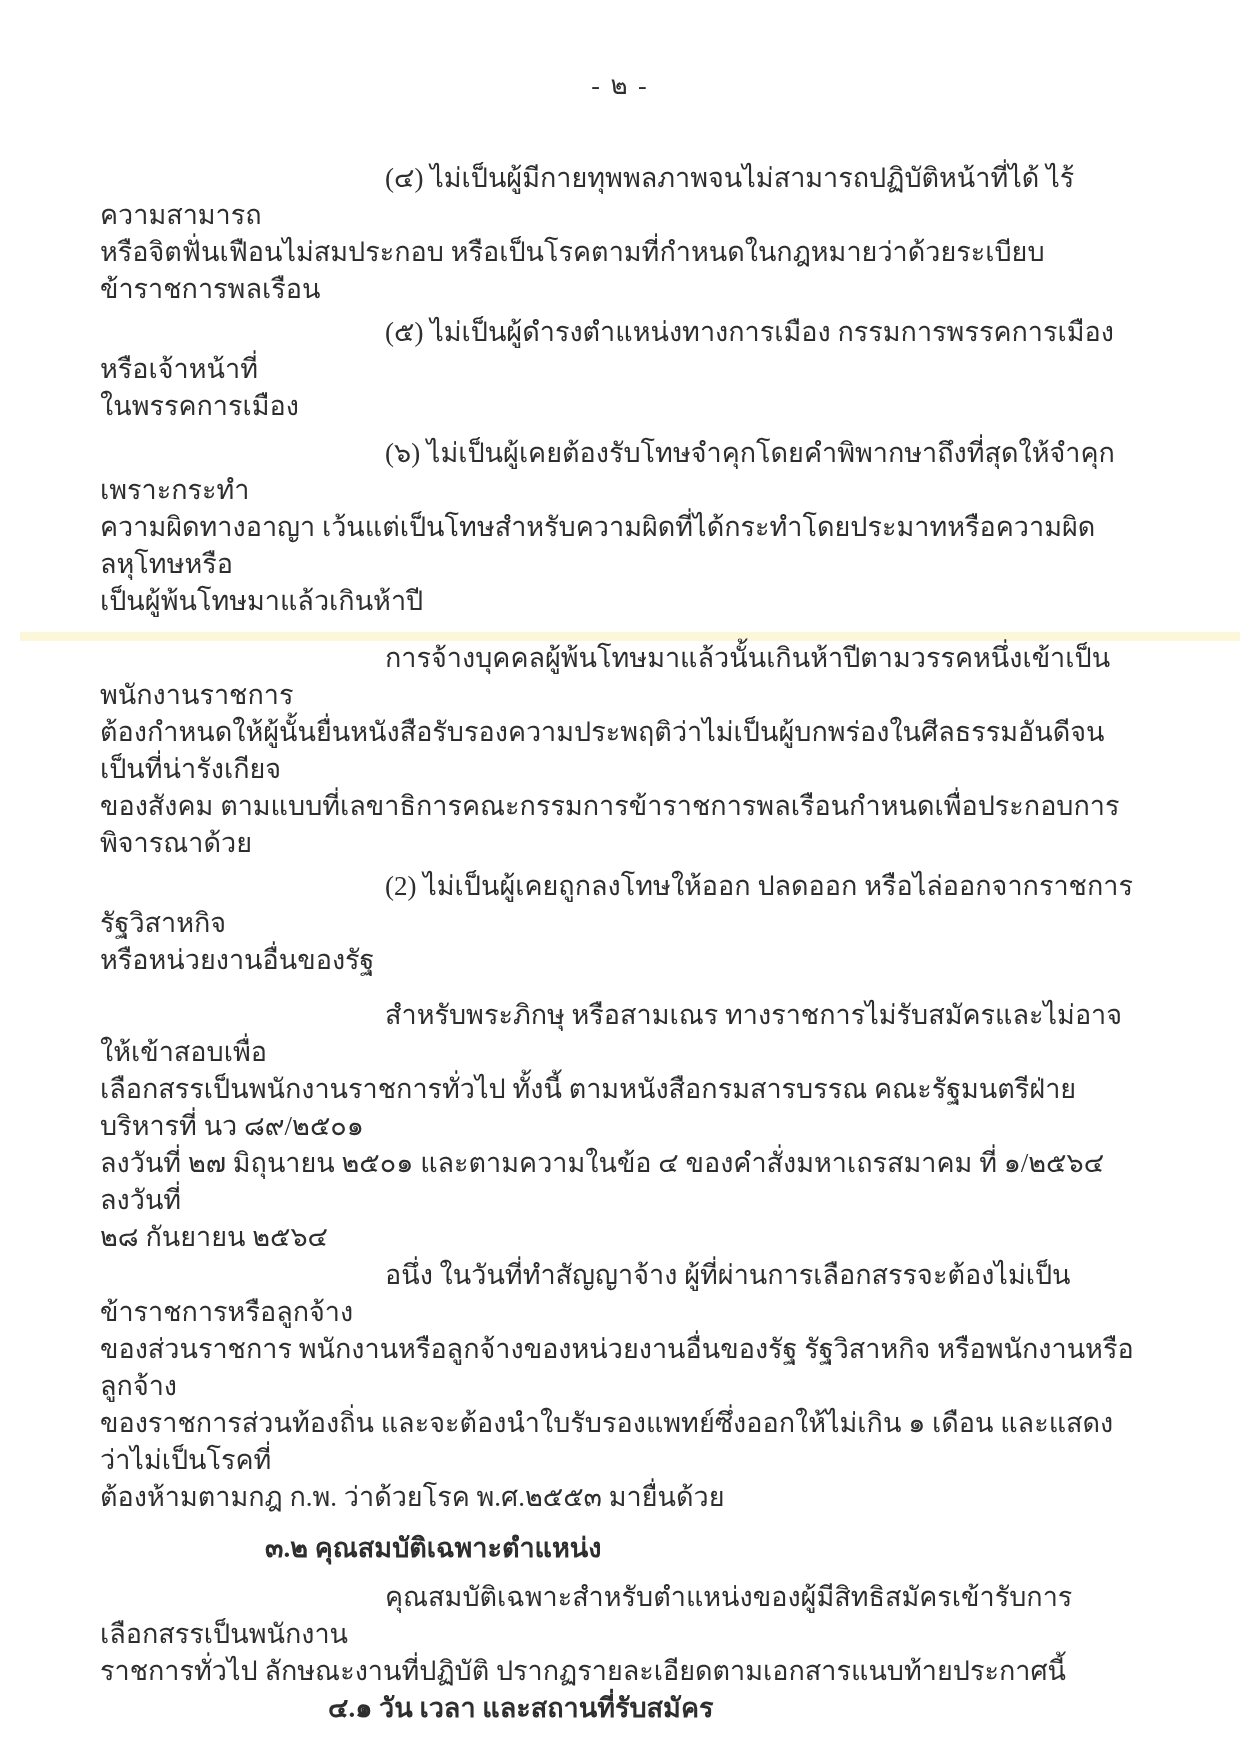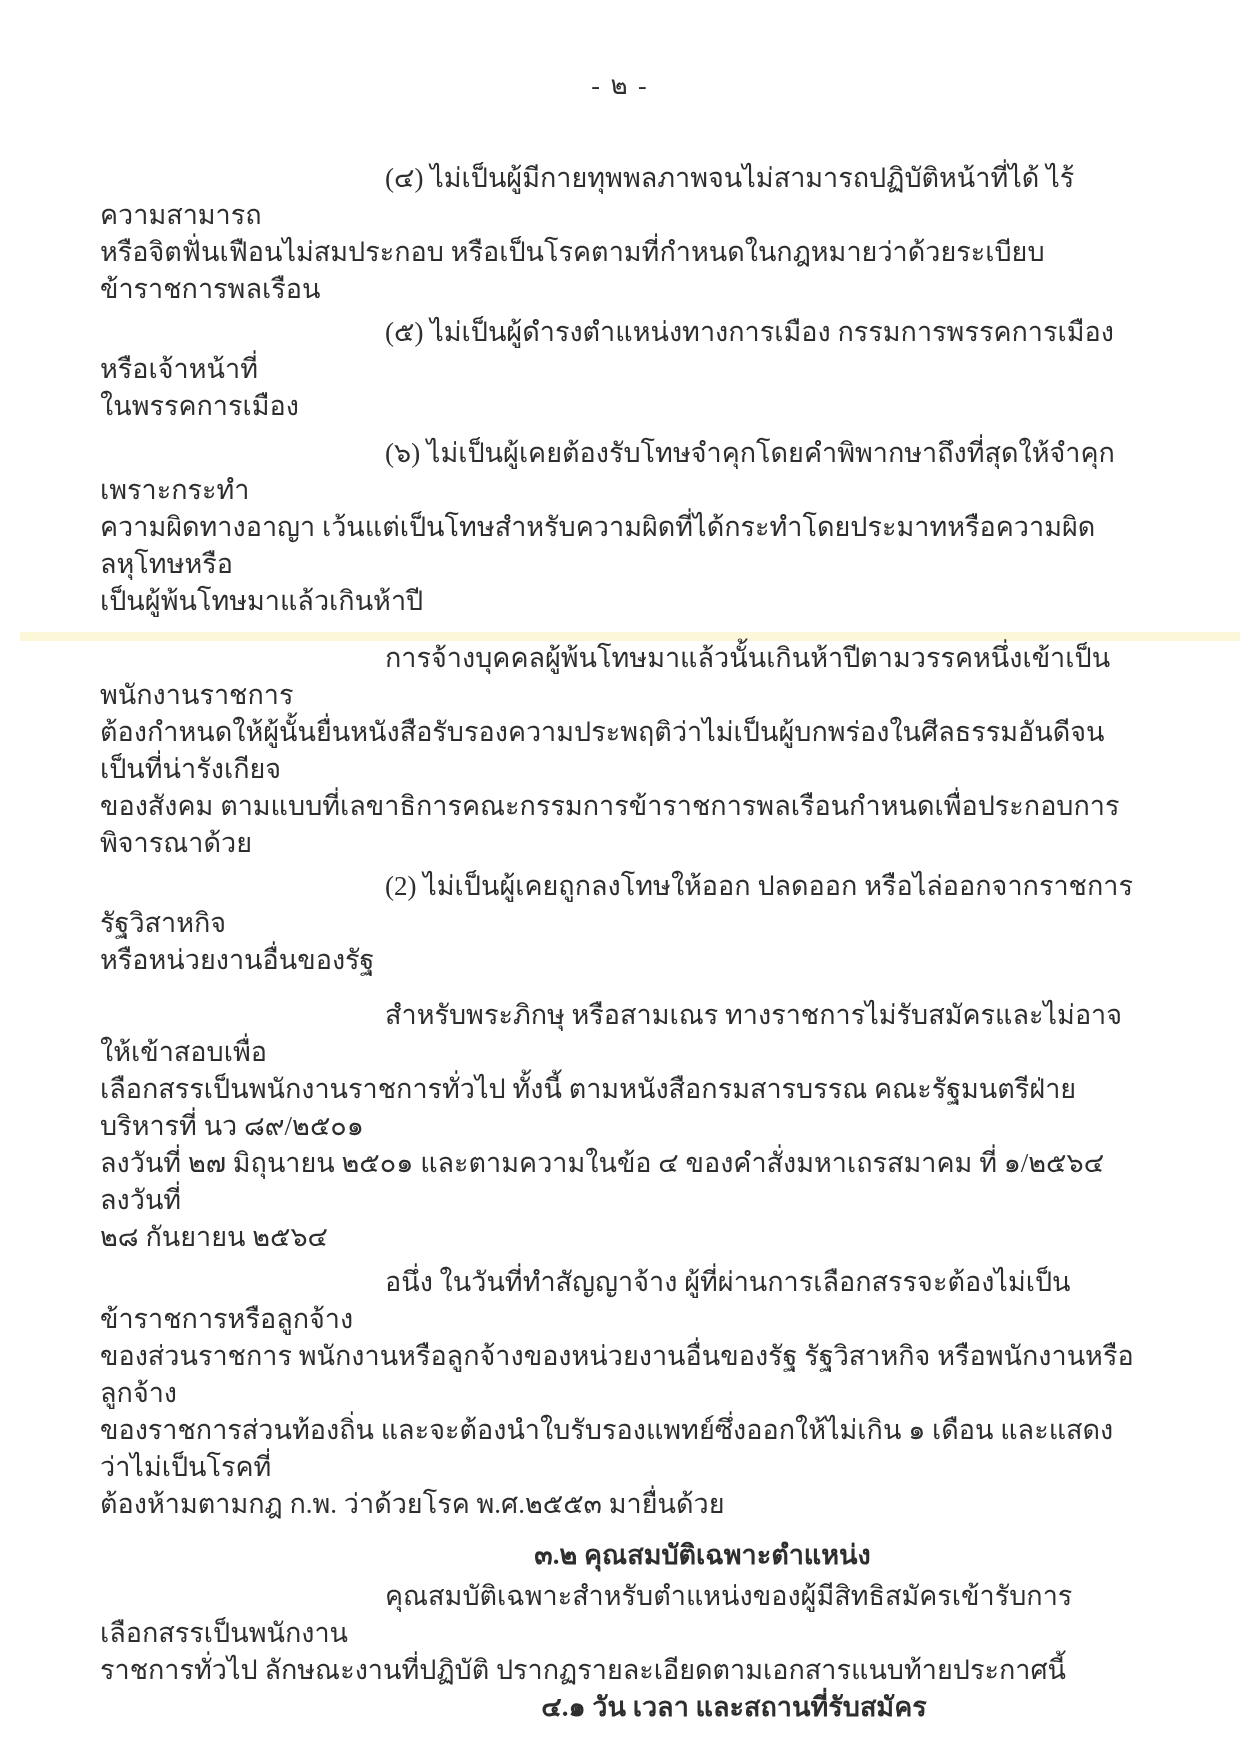--- a/index.html
+++ b/index.html
@@ -33,21 +33,20 @@
     line-height: 37px;
     white-space: pre-line;
     text-indent: 285px;
     text-align: left;
   }
   .heading {
     font-size: 27px;
     line-height: 37px;
     font-weight: bold;
     white-space: pre-line;
-    text-align: center;
   }
   .h-32  { margin-left: 165px; }
   .h-4   { margin-left: 155px; }
   .h-41  { margin-left: 228px; }
   
   .highlight-band {
     position: absolute;
     left: 20px;
     right: 0;
     top: 632px;
@@ -83,27 +82,27 @@
 ของสังคม ตามแบบที่เลขาธิการคณะกรรมการข้าราชการพลเรือนกำหนดเพื่อประกอบการพิจารณาด้วย</div>
 
     <div class="para" style="margin-top:6px">(2) ไม่เป็นผู้เคยถูกลงโทษให้ออก ปลดออก หรือไล่ออกจากราชการ รัฐวิสาหกิจ
 หรือหน่วยงานอื่นของรัฐ</div>
 
     <div class="para" style="margin-top:18px">สำหรับพระภิกษุ หรือสามเณร ทางราชการไม่รับสมัครและไม่อาจให้เข้าสอบเพื่อ
 เลือกสรรเป็นพนักงานราชการทั่วไป ทั้งนี้ ตามหนังสือกรมสารบรรณ คณะรัฐมนตรีฝ่ายบริหารที่ นว ๘๙/๒๕๐๑
 ลงวันที่ ๒๗ มิถุนายน ๒๕๐๑ และตามความในข้อ ๔ ของคำสั่งมหาเถรสมาคม ที่ ๑/๒๕๖๔ ลงวันที่
 ๒๘ กันยายน ๒๕๖๔</div>
 
-    <div class="para" style="margin-top:8px">อนึ่ง ในวันที่ทำสัญญาจ้าง ผู้ที่ผ่านการเลือกสรรจะต้องไม่เป็นข้าราชการหรือลูกจ้าง
+    <div class="para" style="margin-top:1px">อนึ่ง ในวันที่ทำสัญญาจ้าง ผู้ที่ผ่านการเลือกสรรจะต้องไม่เป็นข้าราชการหรือลูกจ้าง
 ของส่วนราชการ พนักงานหรือลูกจ้างของหน่วยงานอื่นของรัฐ รัฐวิสาหกิจ หรือพนักงานหรือลูกจ้าง
 ของราชการส่วนท้องถิ่น และจะต้องนำใบรับรองแพทย์ซึ่งออกให้ไม่เกิน ๑ เดือน และแสดงว่าไม่เป็นโรคที่
 ต้องห้ามตามกฎ ก.พ. ว่าด้วยโรค พ.ศ.๒๕๕๓ มายื่นด้วย</div>
 
     <div class="heading h-32" style="margin-top:14px">๓.๒ คุณสมบัติเฉพาะตำแหน่ง</div>
 
-    <div class="para" style="margin-top:4px">คุณสมบัติเฉพาะสำหรับตำแหน่งของผู้มีสิทธิสมัครเข้ารับการเลือกสรรเป็นพนักงาน
+    <div class="para" style="margin-top:12px">คุณสมบัติเฉพาะสำหรับตำแหน่งของผู้มีสิทธิสมัครเข้ารับการเลือกสรรเป็นพนักงาน
 ราชการทั่วไป ลักษณะงานที่ปฏิบัติ ปรากฏรายละเอียดตามเอกสารแนบท้ายประกาศนี้</div>
 
 
     <div class="heading h-41" style="margin-top:0">๔.๑ วัน เวลา และสถานที่รับสมัคร</div>
 
   </div>
 </div>
 
 </body></html>

